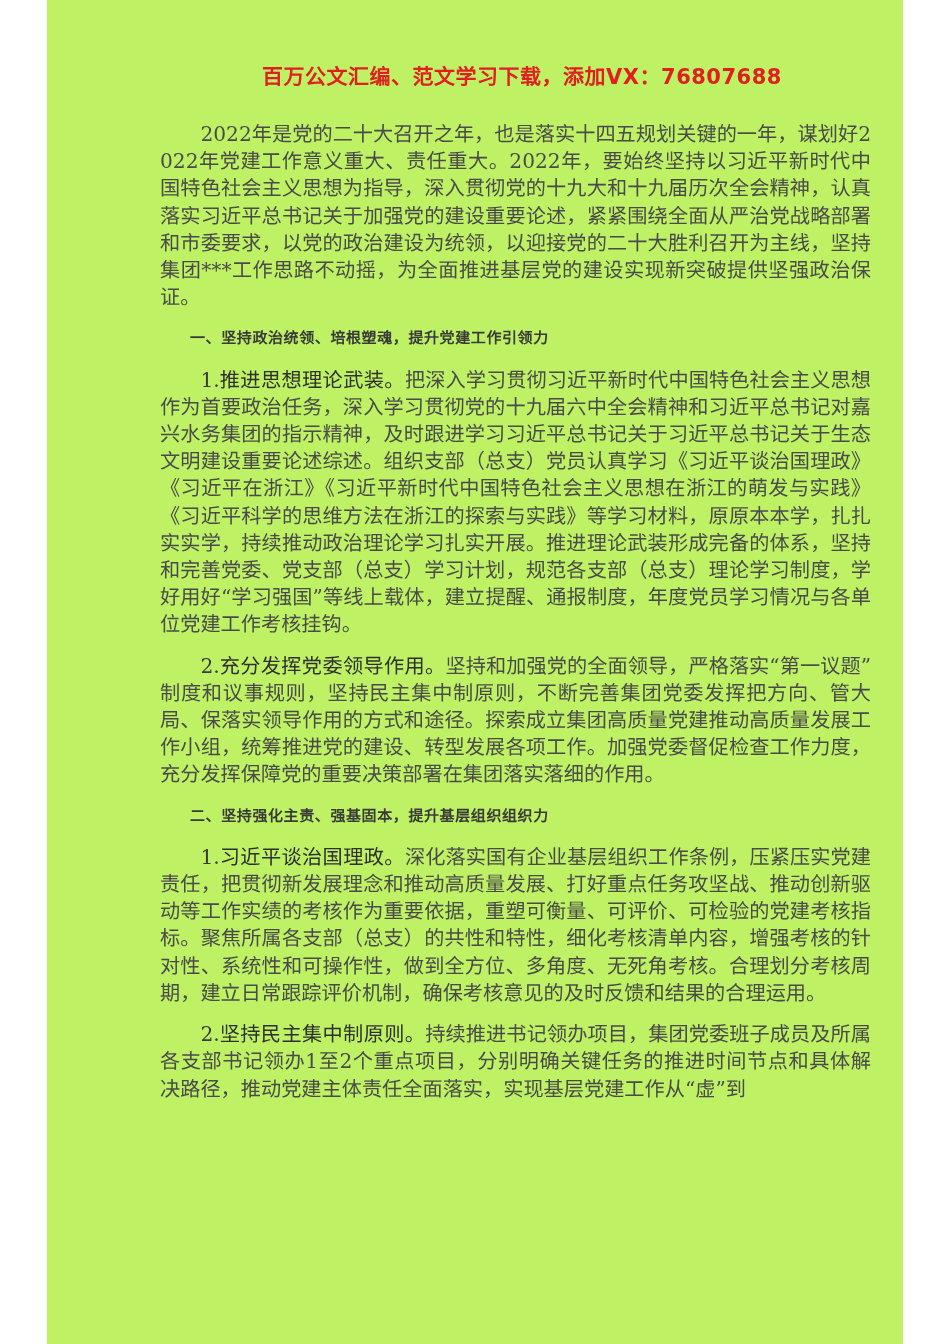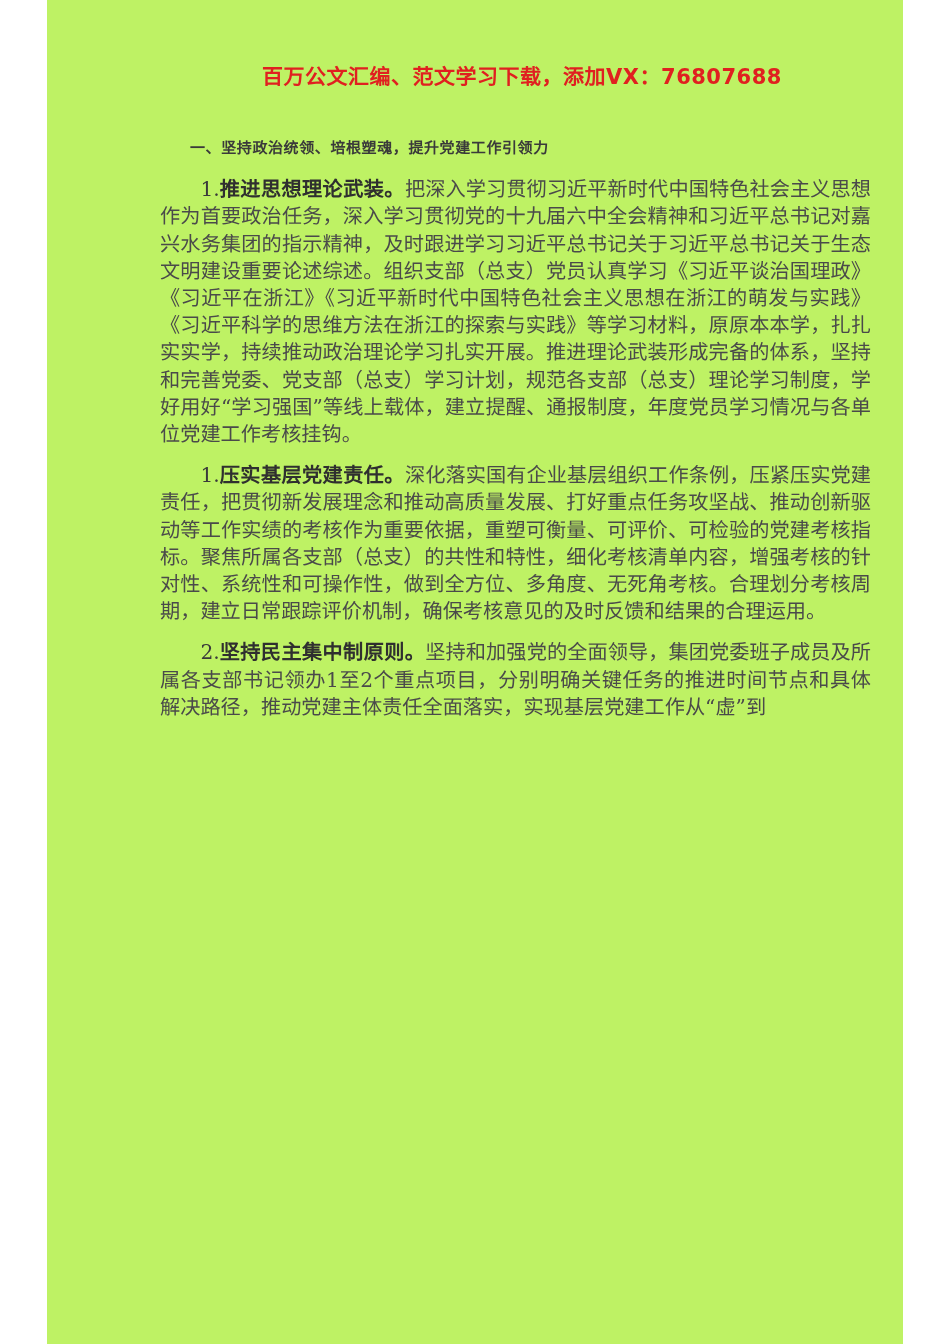--- a/index.html
+++ b/index.html
@@ -75,53 +75,58 @@
     font-size: 15px;
     line-height: 27.2px;
     font-weight: 700;
     color: #3a3a3a;
     text-indent: 2em;
     font-family: "DejaVu Sans", "Liberation Sans", sans-serif;
     letter-spacing: 0.6px;
   }
 
   .item-lead {
-    font-weight: 700;
+    font-weight: 400;
     color: #2f2f2f;
     font-family: "DejaVu Sans", "Liberation Sans", sans-serif;
     letter-spacing: 0.3px;
   }
 
   .item-num {
     font-weight: 400;
     font-family: "DejaVu Serif", "Liberation Serif", serif;
     color: #3a3a3a;
   }
 </style>
 </head>
 <body>
 
 <div class="page">
 
   <div class="promo-banner">百万公文汇编、范文学习下载，添加VX：76807688</div>
 
   <div class="doc-body">
 
+    <p class="para">2022年是党的二十大召开之年，也是落实十四五规划关键的一年，谋划好2022年党建工作意义重大、责任重大。2022年，要始终坚持以习近平新时代中国特色社会主义思想为指导，深入贯彻党的十九大和十九届历次全会精神，认真落实习近平总书记关于加强党的建设重要论述，紧紧围绕全面从严治党战略部署和市委要求，以党的政治建设为统领，以迎接党的二十大胜利召开为主线，坚持集团***工作思路不动摇，为全面推进基层党的建设实现新突破提供坚强政治保证。</p>
 
     <h2 class="section-heading">一、坚持政治统领、培根塑魂，提升党建工作引领力</h2>
 
     <p class="para gap-before">
       <span class="item-num">1.</span><span class="item-lead">推进思想理论武装。</span><span>把深入学习贯彻习近平新时代中国特色社会主义思想作为首要政治任务，深入学习贯彻党的十九届六中全会精神和习近平总书记对嘉兴水务集团的指示精神，及时跟进学习习近平总书记关于习近平总书记关于生态文明建设重要论述综述。组织支部（总支）党员认真学习《习近平谈治国理政》《习近平在浙江》《习近平新时代中国特色社会主义思想在浙江的萌发与实践》《习近平科学的思维方法在浙江的探索与实践》等学习材料，原原本本学，扎扎实实学，持续推动政治理论学习扎实开展。推进理论武装形成完备的体系，坚持和完善党委、党支部（总支）学习计划，规范各支部（总支）理论学习制度，学好用好“学习强国”等线上载体，建立提醒、通报制度，年度党员学习情况与各单位党建工作考核挂钩。</span>
     </p>
 
+    <p class="para gap-before">
+      <span class="item-num">2.</span><span class="item-lead">充分发挥党委领导作用。</span><span>坚持和加强党的全面领导，严格落实“第一议题”制度和议事规则，坚持民主集中制原则，不断完善集团党委发挥把方向、管大局、保落实领导作用的方式和途径。探索成立集团高质量党建推动高质量发展工作小组，统筹推进党的建设、转型发展各项工作。加强党委督促检查工作力度，充分发挥保障党的重要决策部署在集团落实落细的作用。</span>
+    </p>
 
 
+    <h2 class="section-heading">二、坚持强化主责、强基固本，提升基层组织组织力</h2>
 
     <p class="para gap-before">
-      <span class="item-num">1.</span><span class="item-lead">压实基层党建责任。</span><span>深化落实国有企业基层组织工作条例，压紧压实党建责任，把贯彻新发展理念和推动高质量发展、打好重点任务攻坚战、推动创新驱动等工作实绩的考核作为重要依据，重塑可衡量、可评价、可检验的党建考核指标。聚焦所属各支部（总支）的共性和特性，细化考核清单内容，增强考核的针对性、系统性和可操作性，做到全方位、多角度、无死角考核。合理划分考核周期，建立日常跟踪评价机制，确保考核意见的及时反馈和结果的合理运用。</span>
+      <span class="item-num">1.</span><span class="item-lead">习近平谈治国理政。</span><span>深化落实国有企业基层组织工作条例，压紧压实党建责任，把贯彻新发展理念和推动高质量发展、打好重点任务攻坚战、推动创新驱动等工作实绩的考核作为重要依据，重塑可衡量、可评价、可检验的党建考核指标。聚焦所属各支部（总支）的共性和特性，细化考核清单内容，增强考核的针对性、系统性和可操作性，做到全方位、多角度、无死角考核。合理划分考核周期，建立日常跟踪评价机制，确保考核意见的及时反馈和结果的合理运用。</span>
     </p>
 
     <p class="para gap-before">
-      <span class="item-num">2.</span><span class="item-lead">坚持民主集中制原则。</span><span>坚持和加强党的全面领导，集团党委班子成员及所属各支部书记领办1至2个重点项目，分别明确关键任务的推进时间节点和具体解决路径，推动党建主体责任全面落实，实现基层党建工作从“虚”到</span>
+      <span class="item-num">2.</span><span class="item-lead">坚持民主集中制原则。</span><span>持续推进书记领办项目，集团党委班子成员及所属各支部书记领办1至2个重点项目，分别明确关键任务的推进时间节点和具体解决路径，推动党建主体责任全面落实，实现基层党建工作从“虚”到</span>
     </p>
 
   </div>
 </div>
 
 </body></html>

